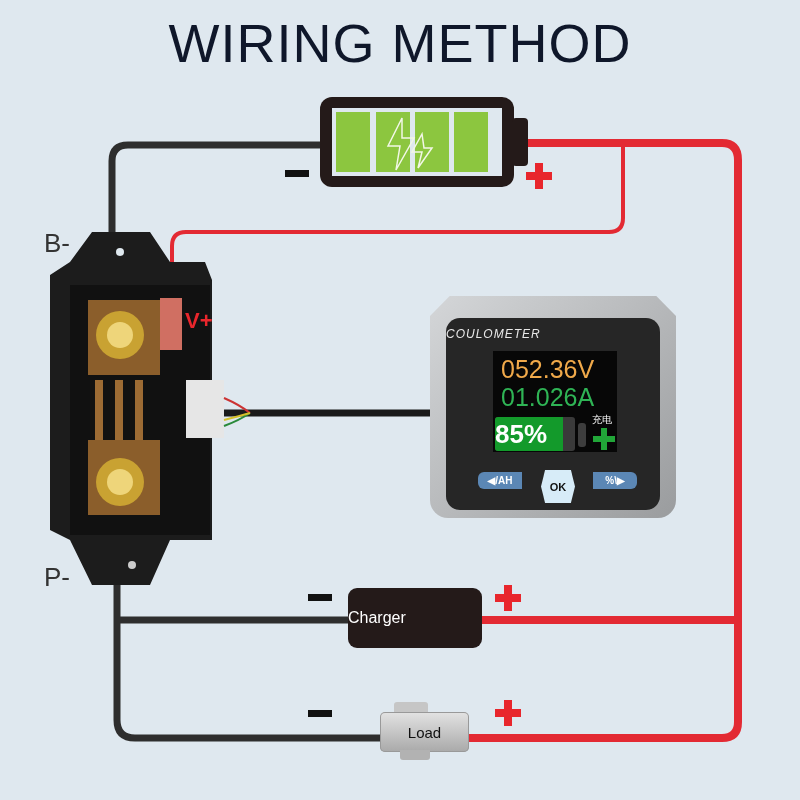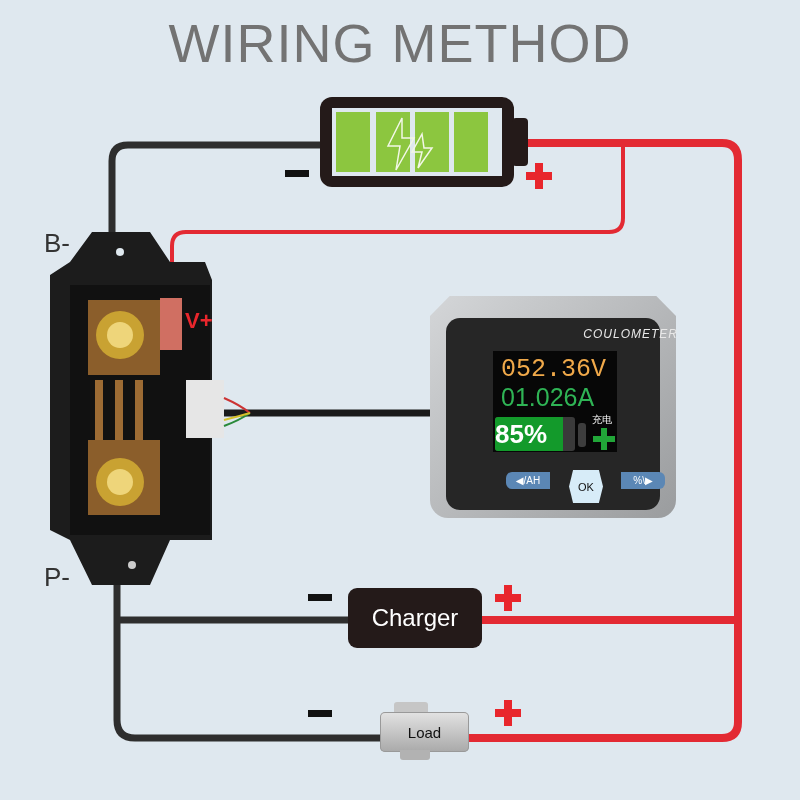--- a/index.html
+++ b/index.html
@@ -1,43 +1,43 @@
 <!DOCTYPE html>
 <html><head>
 <meta charset="utf-8">
 <style>
   html, body { margin:0; padding:0; }
   body { width:800px; height:800px; background:#dfe8ef; position:relative; overflow:hidden; font-family:"Liberation Sans", sans-serif; }
-  .title { position:absolute; left:0; width:800px; top:12px; text-align:center; font-size:54px; letter-spacing:1px; color:#737373; font-family:"Liberation Sans", sans-serif; }
+  .title { position:absolute; left:0; width:800px; top:12px; text-align:center; font-size:54px; letter-spacing:1px; color:#0f172a; font-family:"Liberation Sans", sans-serif; }
   svg.wires { position:absolute; left:0; top:0; }
   .lbl { position:absolute; font-size:26px; color:#333; font-family:"Liberation Sans", sans-serif; }
   .minus { position:absolute; width:24px; height:7px; background:#111; }
   .plus { position:absolute; width:26px; height:26px; }
   .plus::before { content:""; position:absolute; left:9px; top:0; width:8px; height:26px; background:#e8262c; }
   .plus::after { content:""; position:absolute; left:0; top:9px; width:26px; height:8px; background:#e8262c; }
-  .charger { position:absolute; left:348px; top:588px; width:134px; height:60px; background:#241a19; border-radius:9px; color:#fff; font-size:24px; display:flex; align-items:center; justify-content:center; font-family:"Liberation Sans", sans-serif; }
+  .charger { position:absolute; left:348px; top:588px; width:134px; height:60px; background:#241a19; border-radius:9px; color:#fff; font-size:16px; display:flex; align-items:center; font-family:"Liberation Sans", sans-serif; }
   .load { position:absolute; left:380px; top:712px; width:89px; height:40px; background:linear-gradient(#e3e3e3,#a9a9a9); border-radius:5px; color:#111; font-size:15px; display:flex; align-items:center; justify-content:center; font-family:"Liberation Sans", sans-serif; box-shadow: inset 0 0 0 1px #999; }
   .load-top { position:absolute; left:394px; top:702px; width:34px; height:12px; background:#c6c6c6; border-radius:3px 3px 0 0; }
   .load-bot { position:absolute; left:400px; top:750px; width:30px; height:10px; background:#b2b2b2; border-radius:0 0 3px 3px; }
   
   .meter { position:absolute; left:430px; top:296px; width:246px; height:222px; background:linear-gradient(135deg,#d4d6d8,#9a9c9e); border-radius:18px; clip-path: polygon(8% 0,92% 0,100% 9%,100% 100%,0 100%,0 9%); }
   .meter-face { position:absolute; left:446px; top:318px; width:214px; height:192px; background:#262626; border-radius:14px; }
-  .meter-brand { position:absolute; left:446px; top:327px; width:232px; text-align:right; color:#e8e8e8; font-size:12px; font-style:italic; letter-spacing:1px; font-family:"Liberation Sans", sans-serif; }
+  .meter-brand { position:absolute; left:446px; top:327px; width:232px; text-align:left; color:#e8e8e8; font-size:12px; font-style:italic; letter-spacing:1px; font-family:"Liberation Sans", sans-serif; }
   .screen { position:absolute; left:493px; top:351px; width:124px; height:101px; background:#070707; overflow:hidden; }
-  .screen .v { position:absolute; left:8px; top:4px; font-size:25px; color:#f0a94a; font-family:Liberation Mono, monospace; }
+  .screen .v { position:absolute; left:8px; top:4px; font-size:25px; color:#f0a94a; font-family:Liberation Sans, sans-serif; }
   .screen .a { position:absolute; left:8px; top:32px; font-size:25px; color:#2fb455; font-family:Liberation Sans, sans-serif; }
   .batt { position:absolute; left:2px; top:66px; width:80px; height:34px; background:#3a3a3a; border-radius:3px; overflow:hidden; }
   .batt-fill { position:absolute; left:0; top:0; bottom:0; background:#139a2b; }
   .batt-text { position:absolute; left:0; top:2px; width:70px; text-align:left; color:#fff; font-size:26px; font-weight:bold; font-family:"Liberation Sans", sans-serif; }
   .batt-cap { position:absolute; left:85px; top:72px; width:8px; height:24px; background:#3d3d3d; border-radius:3px; }
   .chg-lbl { position:absolute; left:99px; top:62px; font-size:10px; color:#fff; font-family:"DejaVu Sans", sans-serif; }
   .chg-plus { position:absolute; left:100px; top:77px; width:22px; height:22px; }
   .chg-plus::before { content:""; position:absolute; left:8px; top:0; width:6px; height:22px; background:#21a638; }
   .chg-plus::after { content:""; position:absolute; left:0; top:8px; width:22px; height:6px; background:#21a638; }
-  .mbtn { position:absolute; top:472px; height:17px; font-size:10px; font-weight:normal; color:#fff; display:flex; align-items:center; justify-content:center; font-family:"Liberation Sans", sans-serif;margin-left:28px; }
+  .mbtn { position:absolute; top:472px; height:17px; font-size:10px; font-weight:bold; color:#fff; display:flex; align-items:center; justify-content:center; font-family:"Liberation Sans", sans-serif; }
   .mbtn.left { left:478px; width:44px; background:#5b87b5; border-radius:6px 0 0 6px; }
   .mbtn.ok { left:541px; width:34px; height:33px; top:470px; background:#d7ecf8; color:#111; clip-path: polygon(12% 0,88% 0,100% 50%,88% 100%,12% 100%,0 50%); font-size:11px; }
   .mbtn.right { left:593px; width:44px; background:#5b87b5; border-radius:0 6px 6px 0; }
   .shunt-lbl-v { position:absolute; left:185px; top:308px; font-size:22px; color:#e8262c; font-weight:bold; font-family:"Liberation Sans", sans-serif; }
 </style>
 </head>
 <body>
 
 <div class="title">WIRING METHOD</div>
 

